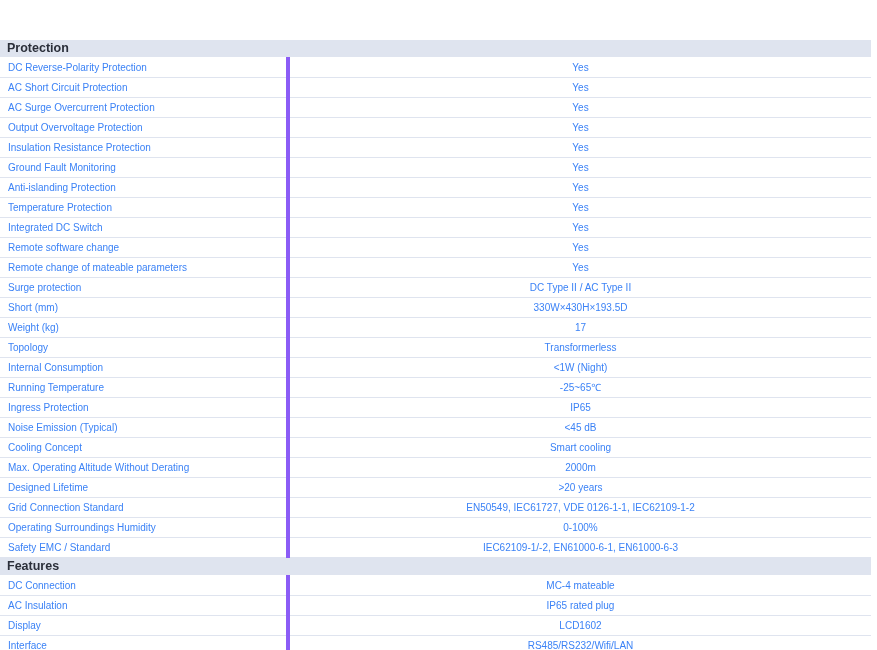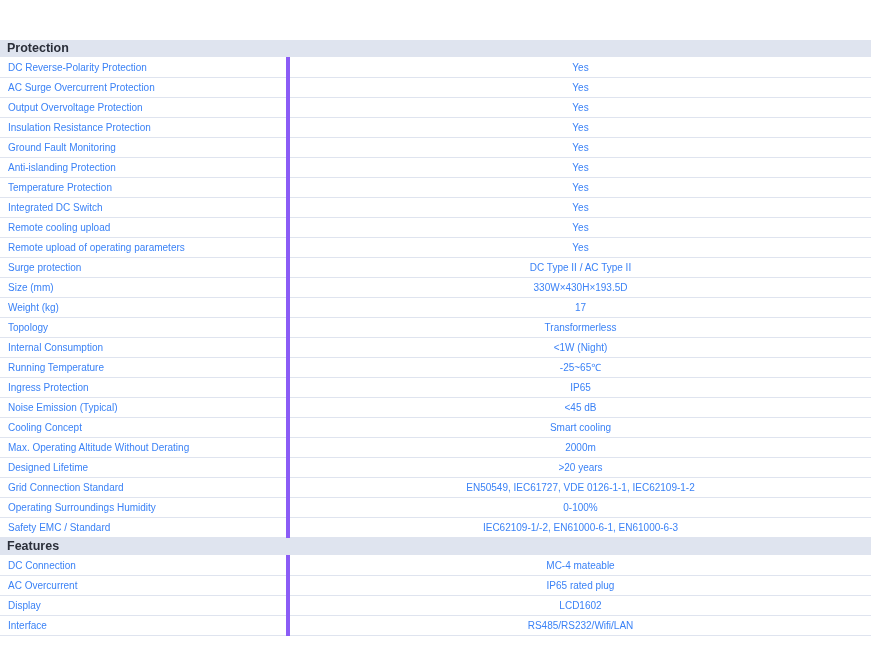--- a/index.html
+++ b/index.html
@@ -72,20 +72,24 @@
   <tbody>
       <tr class="section-row">
         <td>Protection</td>
         <td class="sec-value"></td>
       </tr>
       <tr class="data-row">
         <td class="cell-label">DC Reverse-Polarity Protection</td>
         <td class="cell-value">Yes</td>
       </tr>
       <tr class="data-row">
+        <td class="cell-label">AC Short Circuit Protection</td>
+        <td class="cell-value">Yes</td>
+      </tr>
+      <tr class="data-row">
         <td class="cell-label">AC Surge Overcurrent Protection</td>
         <td class="cell-value">Yes</td>
       </tr>
       <tr class="data-row">
         <td class="cell-label">Output Overvoltage Protection</td>
         <td class="cell-value">Yes</td>
       </tr>
       <tr class="data-row">
         <td class="cell-label">Insulation Resistance Protection</td>
         <td class="cell-value">Yes</td>
@@ -100,33 +104,33 @@
       </tr>
       <tr class="data-row">
         <td class="cell-label">Temperature Protection</td>
         <td class="cell-value">Yes</td>
       </tr>
       <tr class="data-row">
         <td class="cell-label">Integrated DC Switch</td>
         <td class="cell-value">Yes</td>
       </tr>
       <tr class="data-row">
-        <td class="cell-label">Remote cooling upload</td>
-        <td class="cell-value">Yes</td>
-      </tr>
-      <tr class="data-row">
-        <td class="cell-label">Remote upload of operating parameters</td>
+        <td class="cell-label">Remote software change</td>
+        <td class="cell-value">Yes</td>
+      </tr>
+      <tr class="data-row">
+        <td class="cell-label">Remote change of mateable parameters</td>
         <td class="cell-value">Yes</td>
       </tr>
       <tr class="data-row">
         <td class="cell-label">Surge protection</td>
         <td class="cell-value">DC Type II / AC Type II</td>
       </tr>
       <tr class="data-row">
-        <td class="cell-label">Size (mm)</td>
+        <td class="cell-label">Short (mm)</td>
         <td class="cell-value">330W×430H×193.5D</td>
       </tr>
       <tr class="data-row">
         <td class="cell-label">Weight (kg)</td>
         <td class="cell-value">17</td>
       </tr>
       <tr class="data-row">
         <td class="cell-label">Topology</td>
         <td class="cell-value">Transformerless</td>
       </tr>
@@ -172,21 +176,21 @@
       </tr>
       <tr class="section-row">
         <td>Features</td>
         <td class="sec-value"></td>
       </tr>
       <tr class="data-row">
         <td class="cell-label">DC Connection</td>
         <td class="cell-value">MC-4 mateable</td>
       </tr>
       <tr class="data-row">
-        <td class="cell-label">AC Overcurrent</td>
+        <td class="cell-label">AC Insulation</td>
         <td class="cell-value">IP65 rated plug</td>
       </tr>
       <tr class="data-row">
         <td class="cell-label">Display</td>
         <td class="cell-value">LCD1602</td>
       </tr>
       <tr class="data-row">
         <td class="cell-label">Interface</td>
         <td class="cell-value">RS485/RS232/Wifi/LAN</td>
       </tr>

